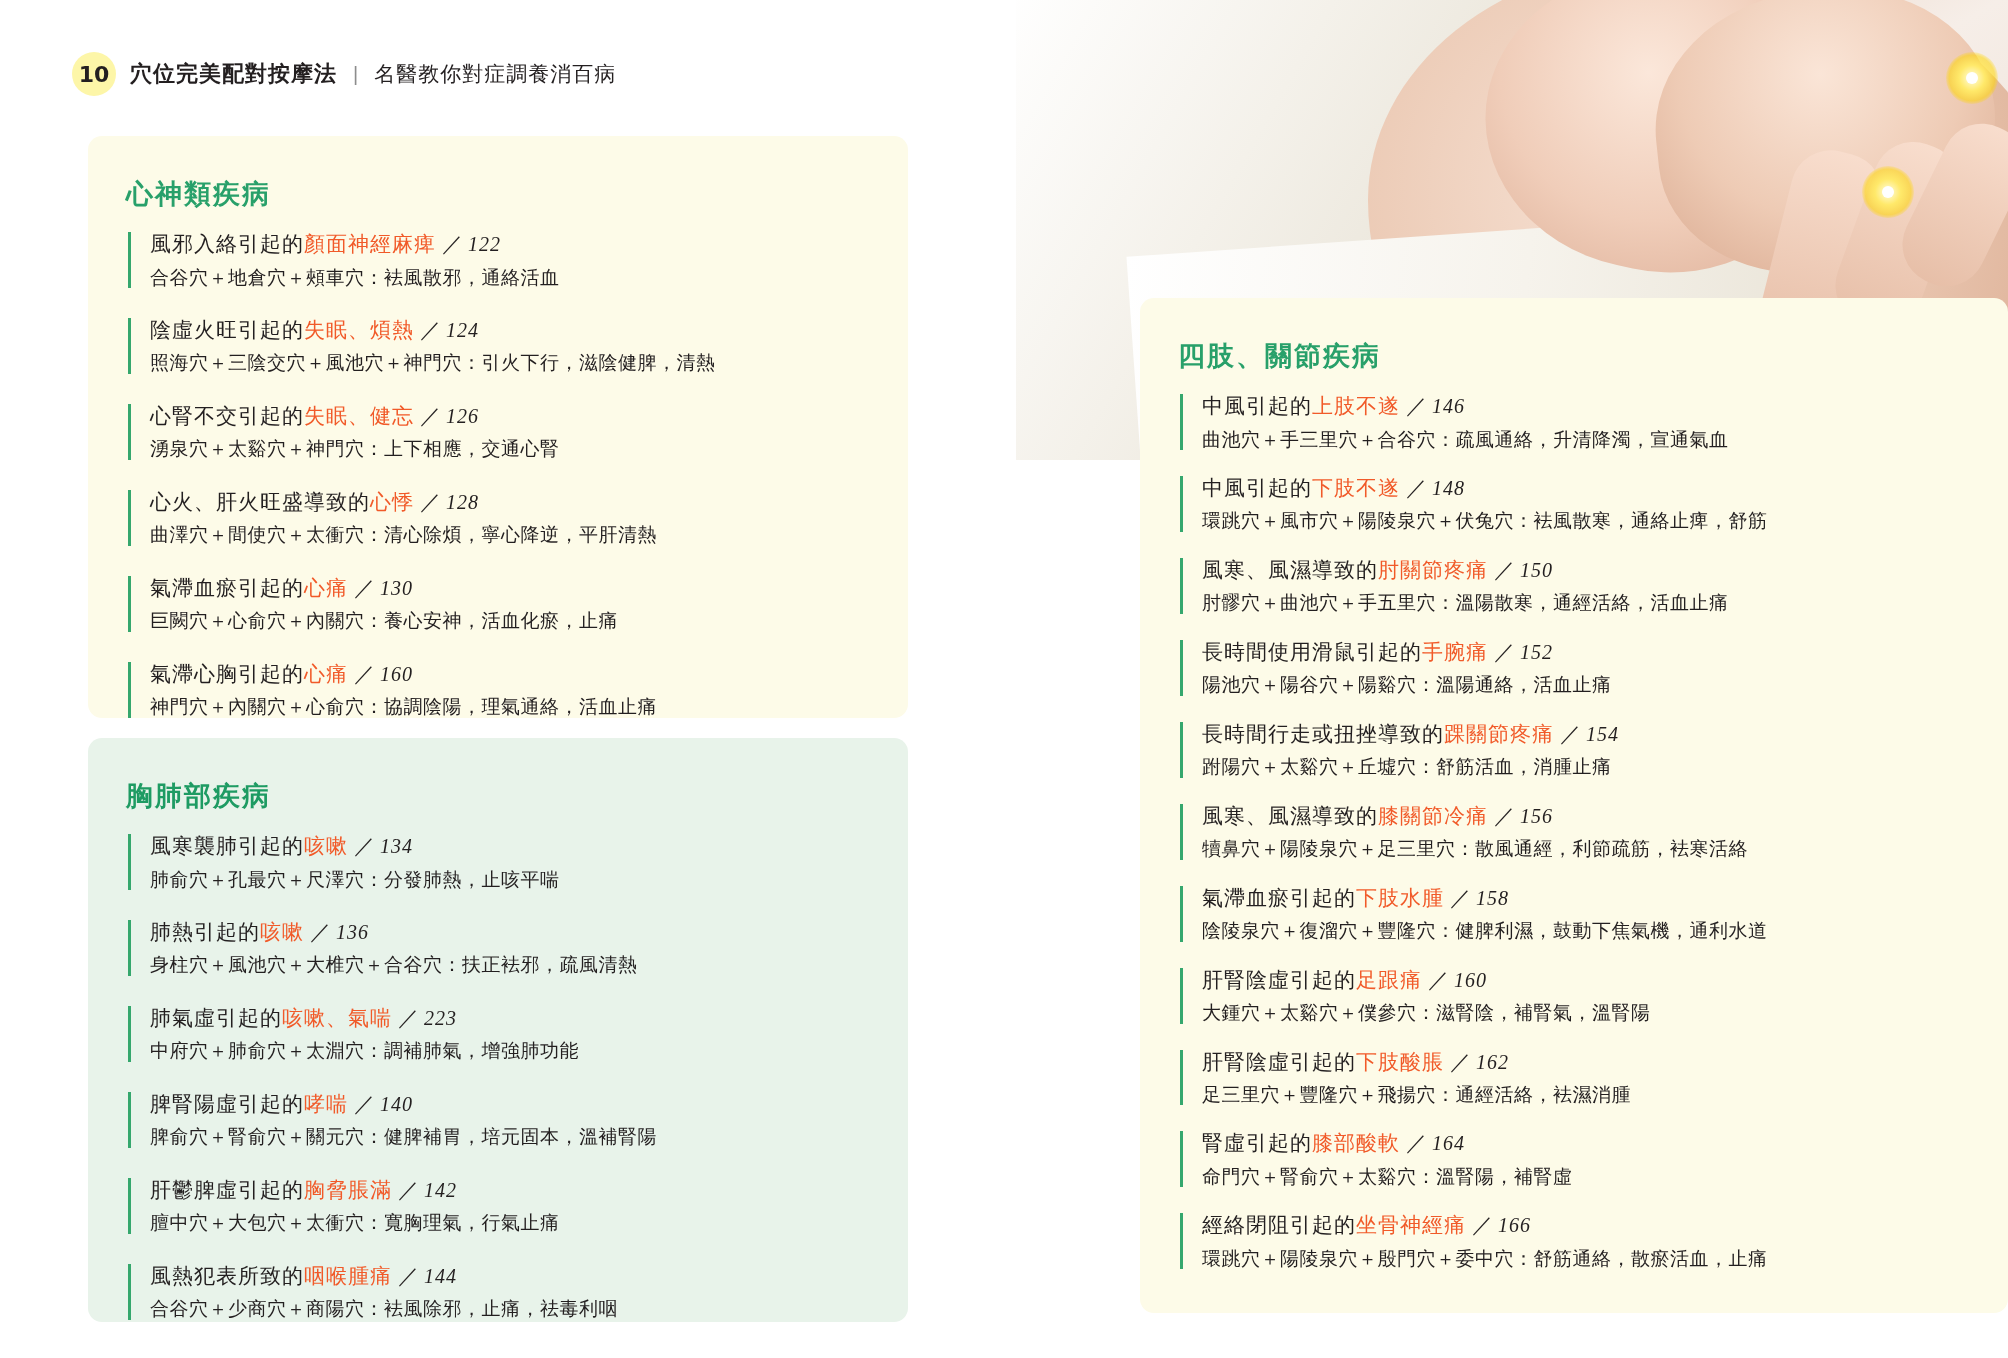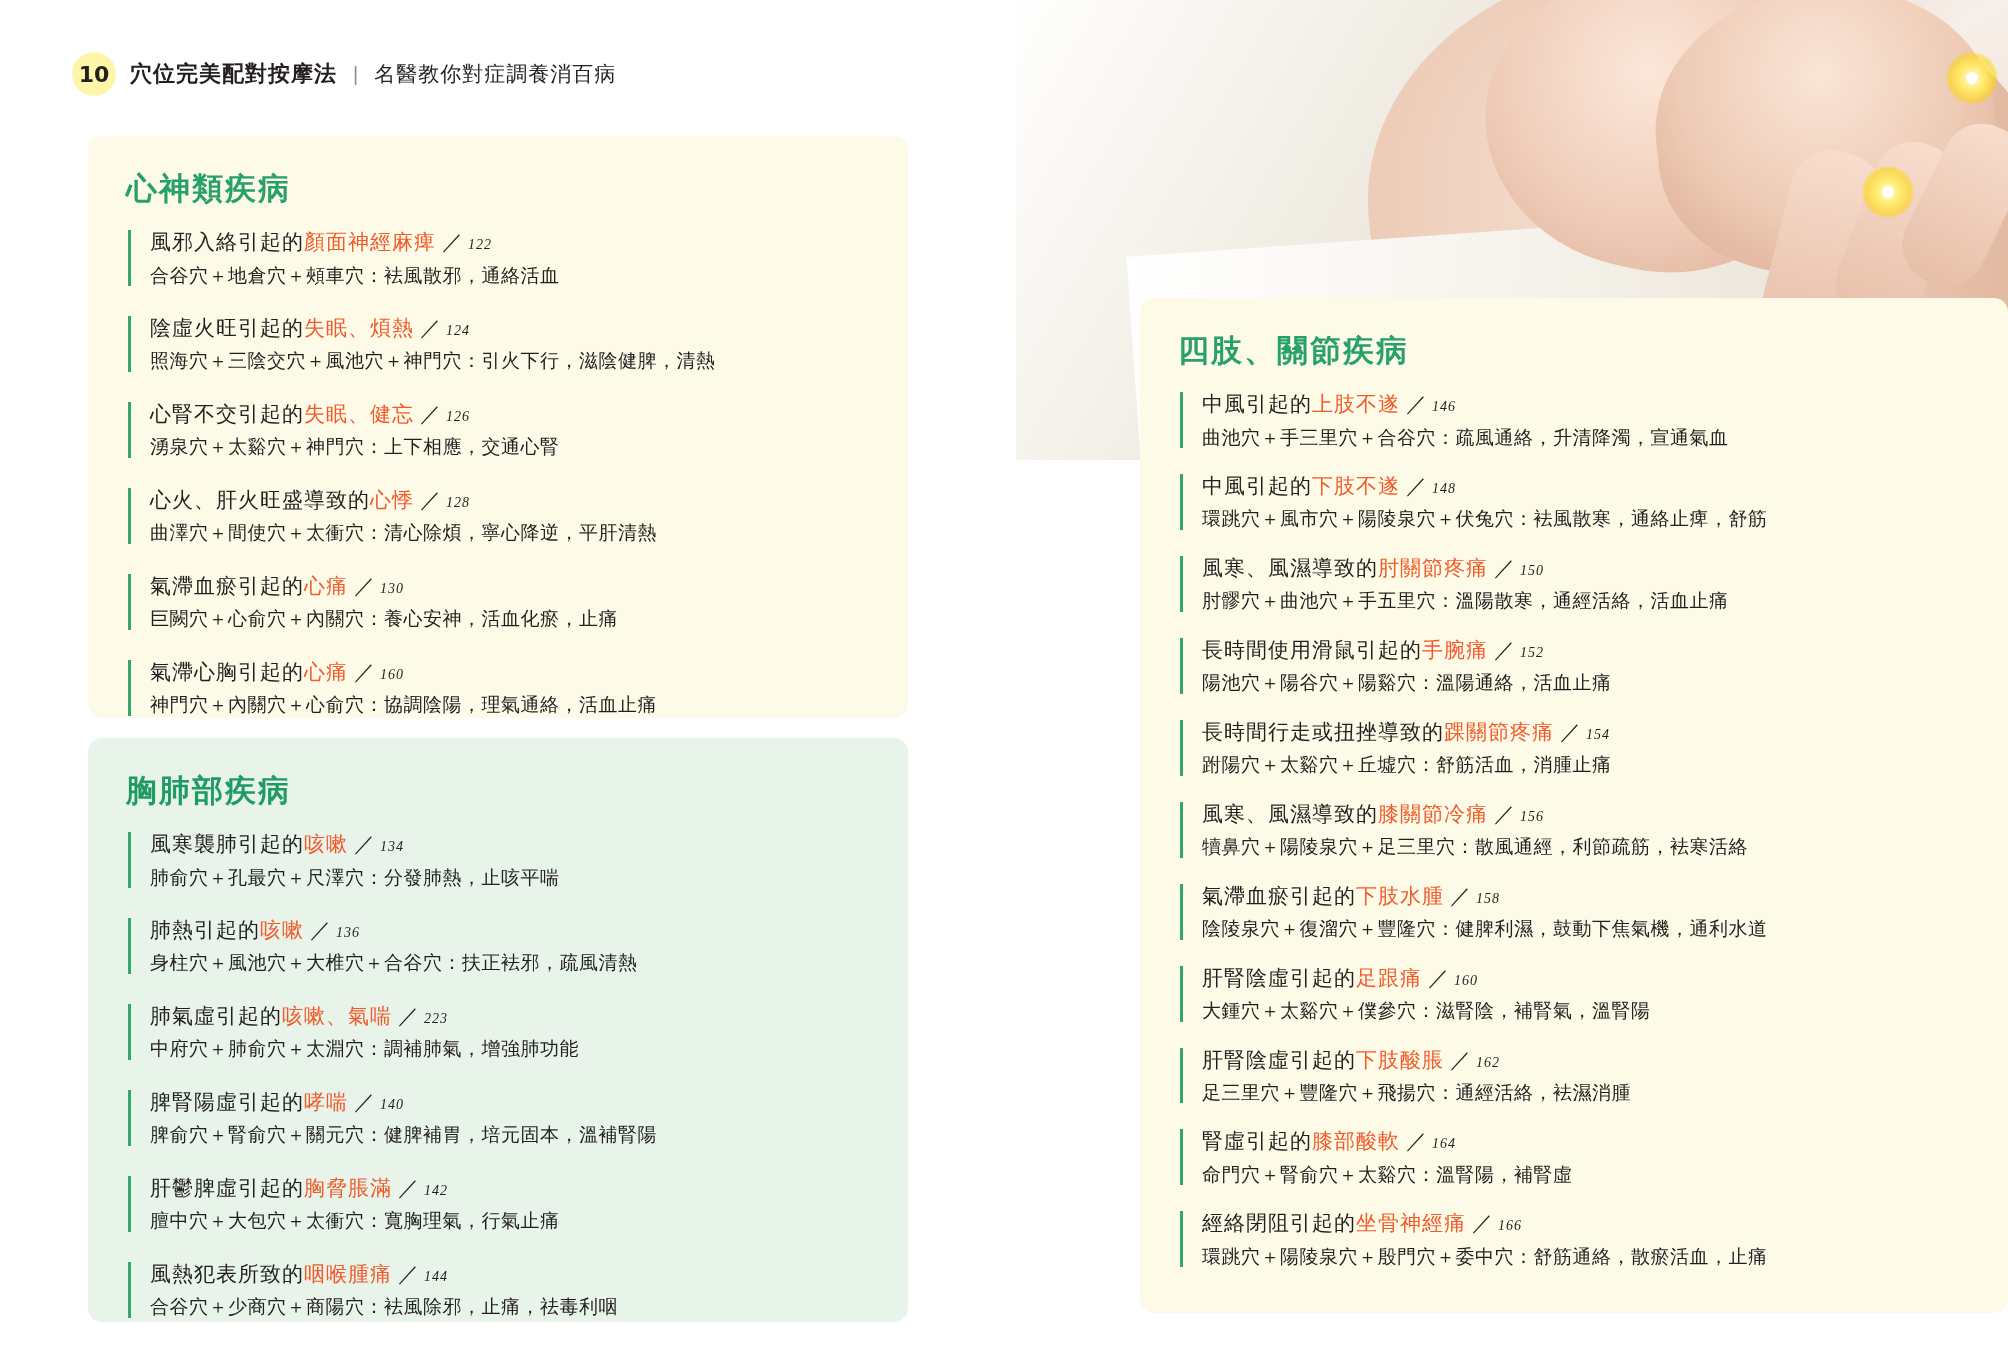--- a/index.html
+++ b/index.html
@@ -141,25 +141,25 @@
     position: absolute;
     border-radius: 14px;
     box-sizing: border-box;
     padding: 24px 30px 26px 34px;
   }
   #box-heart    { left: 88px;  top: 136px; width: 820px; height: 582px; background: #fdfbe8; }
   #box-chest    { left: 88px;  top: 738px; width: 820px; height: 584px; background: #e8f3ea; }
   #box-limbs    { left: 1140px; top: 298px; width: 868px; height: 1015px; background: #fdfbe8; }
 
   .section-title {
-    font-size: 31px;
+    font-size: 27px;
     font-weight: bold;
     color: #28a06a;
     letter-spacing: 2px;
-    margin: 8px 0 16px 4px;
+    margin: 16px 0 16px 4px;
   }
   #box-chest .section-title { color: #1e9b63; }
   #box-limbs .section-title { color: #28a06a; }
 
   .entry {
     position: relative;
     padding-left: 28px;
     margin-bottom: 22px;
   }
   .entry:last-child { margin-bottom: 0; }
@@ -177,21 +177,21 @@
     color: #231f20;
     letter-spacing: 1px;
     line-height: 1.5;
     white-space: nowrap;
   }
   .entry-title .hl { color: #f15a29; }
   .entry-title .pg {
     color: #231f20;
     font-style: italic;
     font-family: "Liberation Serif", serif;
-    font-size: 14px;
+    font-size: 20px;
     margin-left: 2px;
   }
   .entry-title .slash {
     color: #231f20;
     margin: 0 2px 0 6px;
   }
   .entry-desc {
     font-size: 19px;
     color: #231f20;
     letter-spacing: 0.5px;

